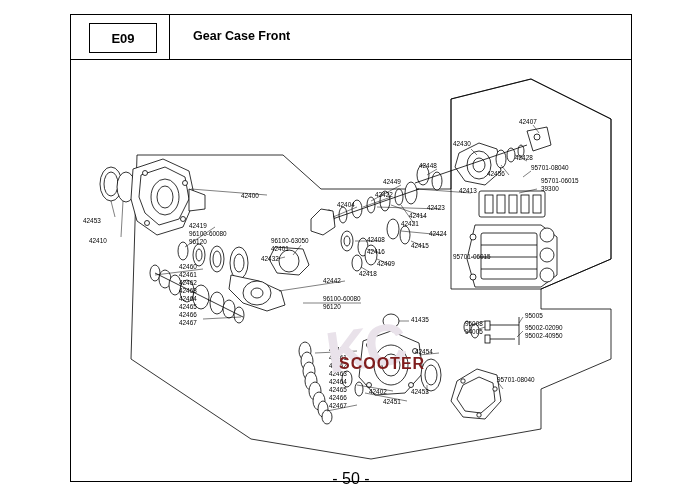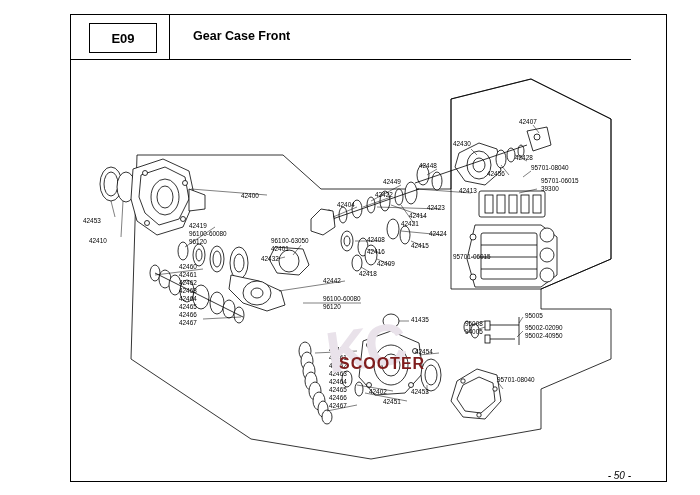--- a/index.html
+++ b/index.html
@@ -3,40 +3,40 @@
 <meta charset="utf-8">
 <style>
   html,body{margin:0;padding:0;}
   body{
     width:700px;height:495px;background:#ffffff;
     font-family:"Liberation Sans", sans-serif;
     position:relative;overflow:hidden;
   }
   .page-frame{
     position:absolute;left:70px;top:14px;width:560px;height:466px;
-    border:1px solid #000;background:#fff;padding-left:35px;
+    border:1px solid #000;background:#fff;
   }
   .title-bar{
     position:absolute;left:0;top:0;width:560px;height:44px;
     border-bottom:1px solid #000;
   }
   .code-box{
     position:absolute;left:18px;top:8px;width:66px;height:28px;
     border:1px solid #000;display:flex;align-items:center;justify-content:center;
     font-size:13px;font-weight:bold;color:#000;
   }
   .code-sep{
     position:absolute;left:98px;top:0;width:1px;height:44px;background:#000;
   }
   .title-text{
     position:absolute;left:110px;top:14px;font-size:12.5px;font-weight:bold;color:#000;margin-left:12px;
   }
   .page-num{
-    position:absolute;left:0;top:455px;width:560px;text-align:right;
-    font-size:10px;color:#000;font-style:italic;
+    position:absolute;left:0;top:455px;width:560px;text-align:center;
+    font-size:16px;color:#000;
   }
   .diagram{
     position:absolute;left:0;top:44px;width:560px;height:411px;
   }
   .diagram svg{display:block;}
   .lbl{
     position:absolute;font-size:6.4px;color:#000;white-space:nowrap;
     font-family:"Liberation Sans", sans-serif;line-height:7.6px;
   }
   .watermark{

